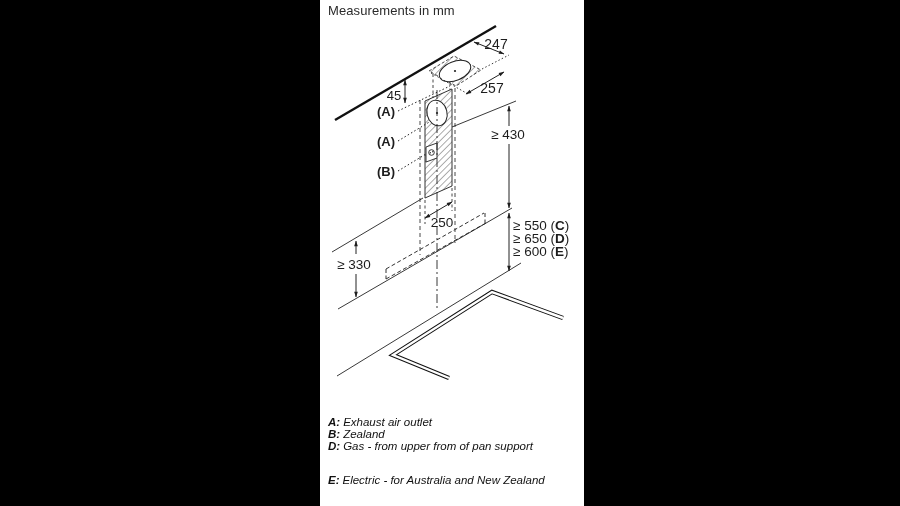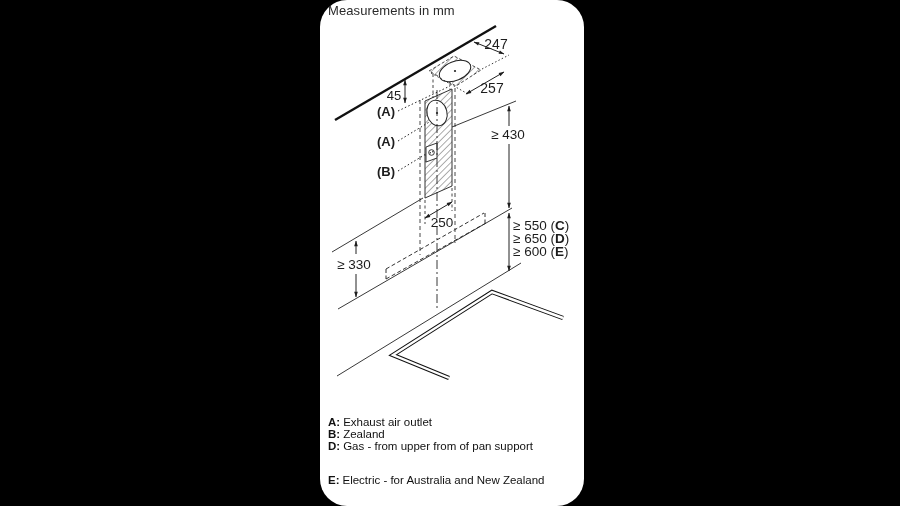--- a/index.html
+++ b/index.html
@@ -4,31 +4,31 @@
 <style>
   html,body{margin:0;padding:0;}
   body{
     width:900px;height:506px;position:relative;overflow:hidden;
     background:#000;
     font-family:"Liberation Sans", sans-serif;
     -webkit-font-smoothing:antialiased;
   }
   .panel{
     position:absolute;left:320px;top:0;width:264px;height:506px;
-    background:#fff;color:#1d1d1d;border-radius:27px;
+    background:#fff;color:#1d1d1d;
   }
   .title{
     position:absolute;left:8px;top:3px;
     font-size:13px;letter-spacing:0.1px;color:#2a2a2a;white-space:nowrap;
   }
   svg.diag{position:absolute;left:0;top:0;}
   svg text{fill:#1d1d1d;font-family:"Liberation Sans",sans-serif;}
   .legend{
     position:absolute;left:8px;top:417px;width:250px;
-    font-size:11.5px;line-height:11.8px;color:#111;
+    font-size:11.5px;line-height:11.8px;color:#111;font-style:italic;
   }
   .legend .row{white-space:nowrap;}
   .lk{font-weight:bold;margin-right:3px;}
   .legend .note{margin-top:23px;}
 </style>
 </head>
 <body>
 
 <div class="panel">
 

